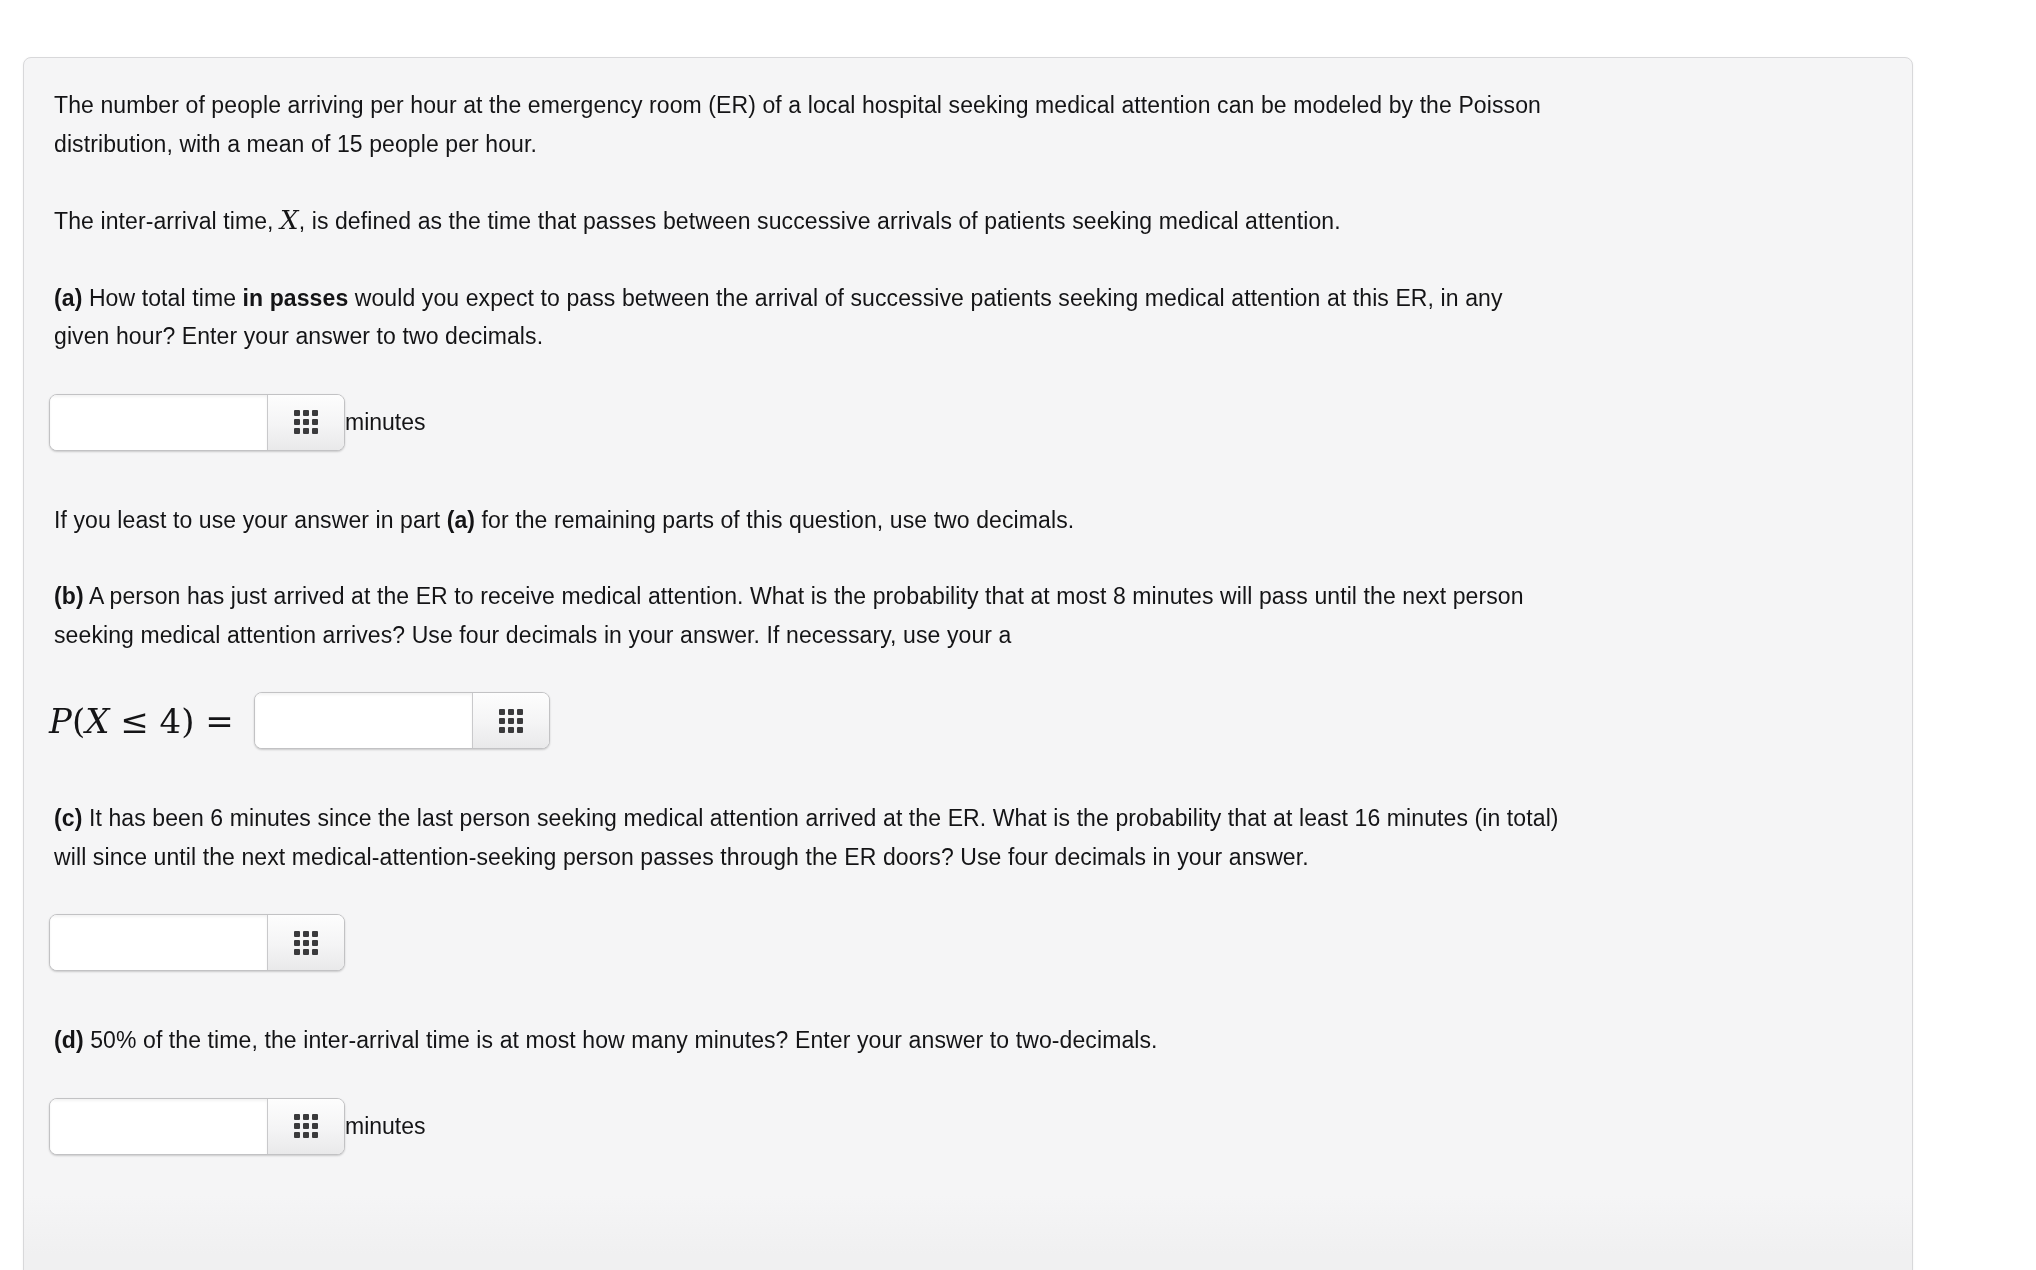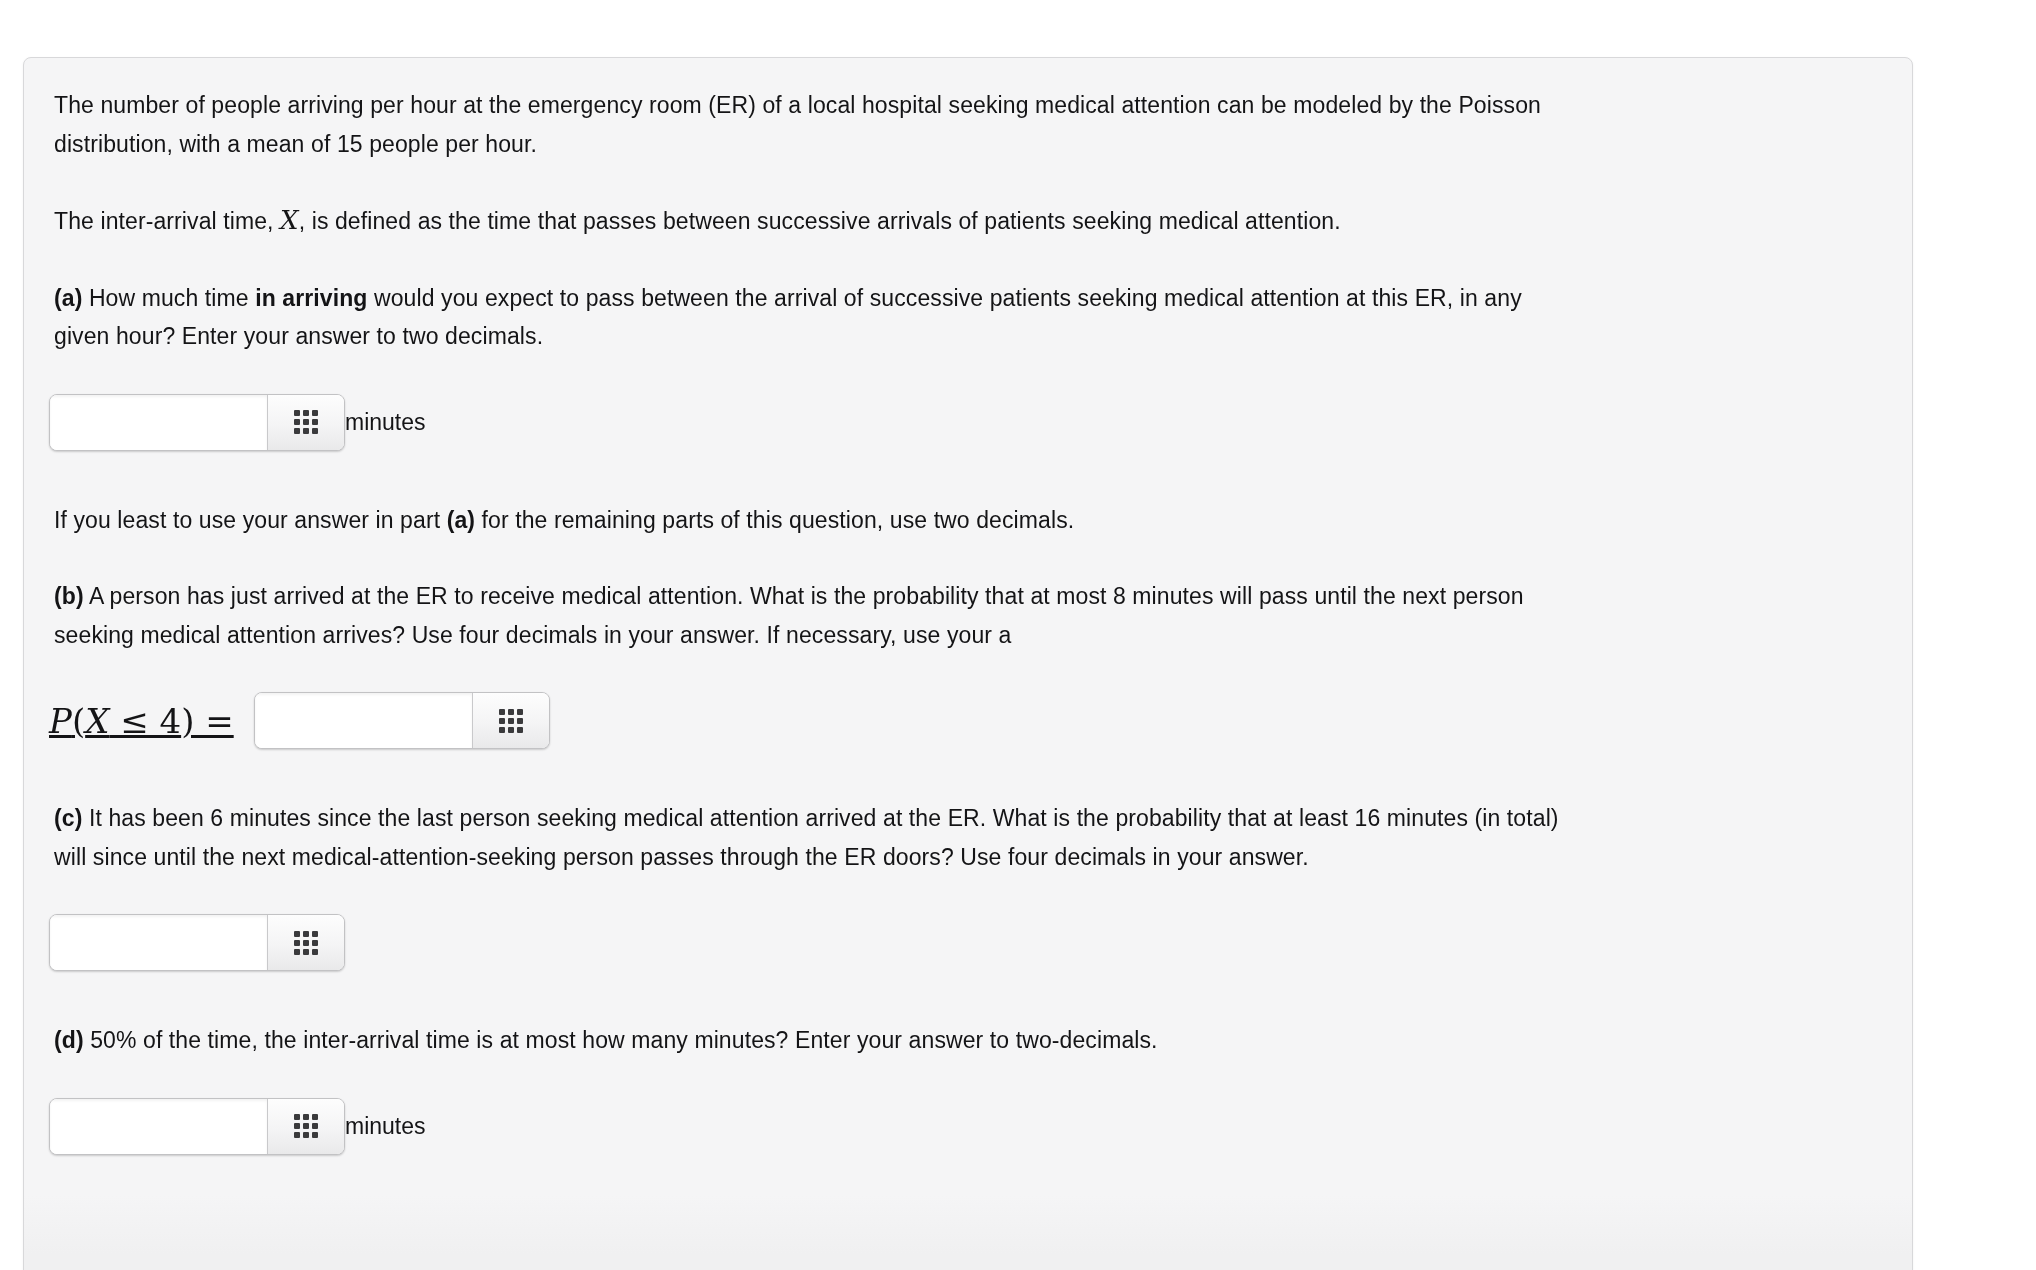--- a/index.html
+++ b/index.html
@@ -48,21 +48,20 @@
     align-items: center;
     margin: 36px 0 50px 0;
     padding-left: 7px;
   }
   .formula {
     font-family: "DejaVu Serif", "Liberation Serif", serif;
     font-size: 34px;
     color: var(--text, #141416);
     margin-right: 20px;
     white-space: pre;
-    text-decoration: underline;
   }
   .formula .it { font-style: italic; }
   .input-group {
     display: inline-flex;
     height: 57px;
     width: 296px;
     flex: none;
     border: 1px solid var(--input-border, #c2c2c4);
     border-radius: 8px;
     background: #ffffff;
@@ -113,21 +112,21 @@
 <div class="card">
   <div class="card-content">
       <div class="para">
         <div class="line"><span class="">The number of people arriving per hour at the emergency room (ER) of a local hospital seeking medical attention can be modeled by the Poisson</span></div>
         <div class="line"><span class="">distribution, with a mean of 15 people per hour.</span></div>
       </div>
       <div class="para">
         <div class="line"><span class="">The inter-arrival time, </span><span class="math">X</span><span class="">, is defined as the time that passes between successive arrivals of patients seeking medical attention.</span></div>
       </div>
       <div class="para">
-        <div class="line"><span class="bold">(a)</span><span class=""> How much time </span><span class="bold">in arriving</span><span class=""> would you expect to pass between the arrival of successive patients seeking medical attention at this ER, in any</span></div>
+        <div class="line"><span class="bold">(a)</span><span class=""> How total time </span><span class="bold">in passes</span><span class=""> would you expect to pass between the arrival of successive patients seeking medical attention at this ER, in any</span></div>
         <div class="line"><span class="">given hour? Enter your answer to two decimals.</span></div>
       </div>
       <div class="answer-row">
         <span class="input-group">
           <input type="text" class="answer-input" value="" style="">
           <button type="button" class="keypad-btn">
             <svg width="24" height="24" viewBox="0 0 24 24">
               <rect x="0" y="0" width="6" height="6" rx="1" fill="#3a3a3c"></rect>
               <rect x="9" y="0" width="6" height="6" rx="1" fill="#3a3a3c"></rect>
               <rect x="18" y="0" width="6" height="6" rx="1" fill="#3a3a3c"></rect>

